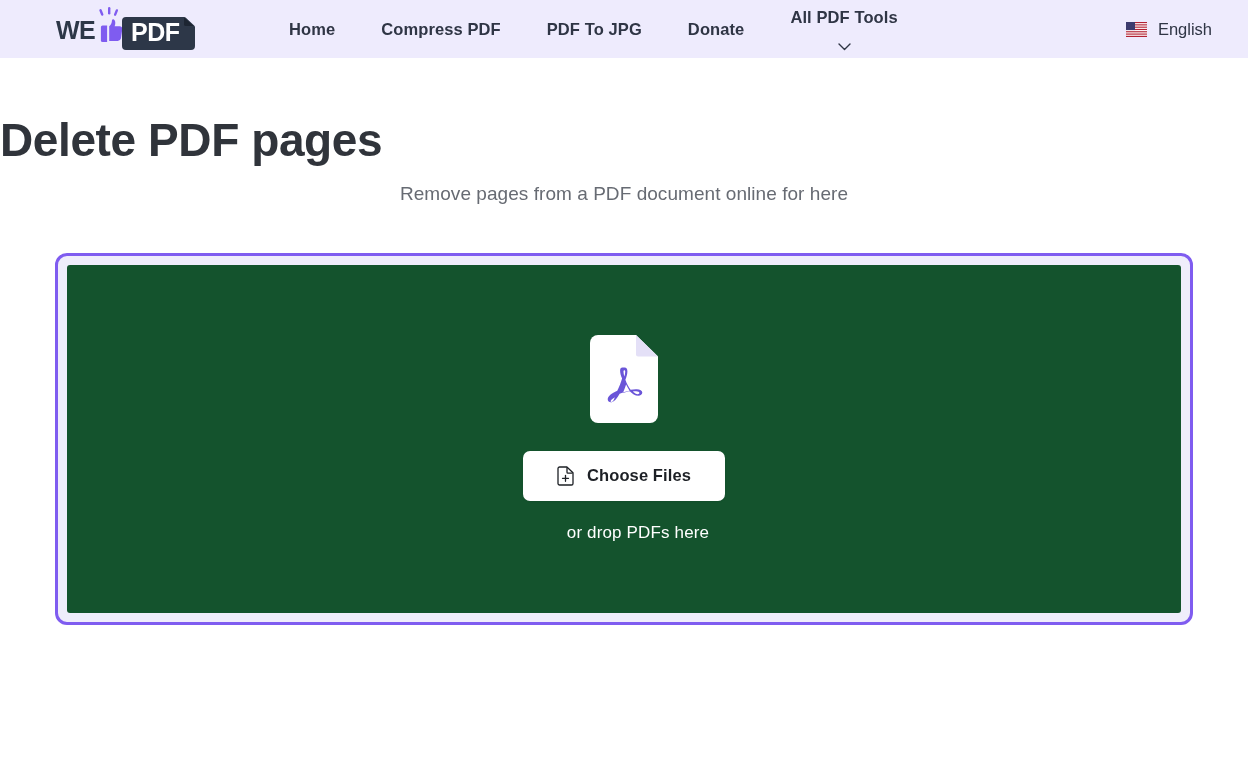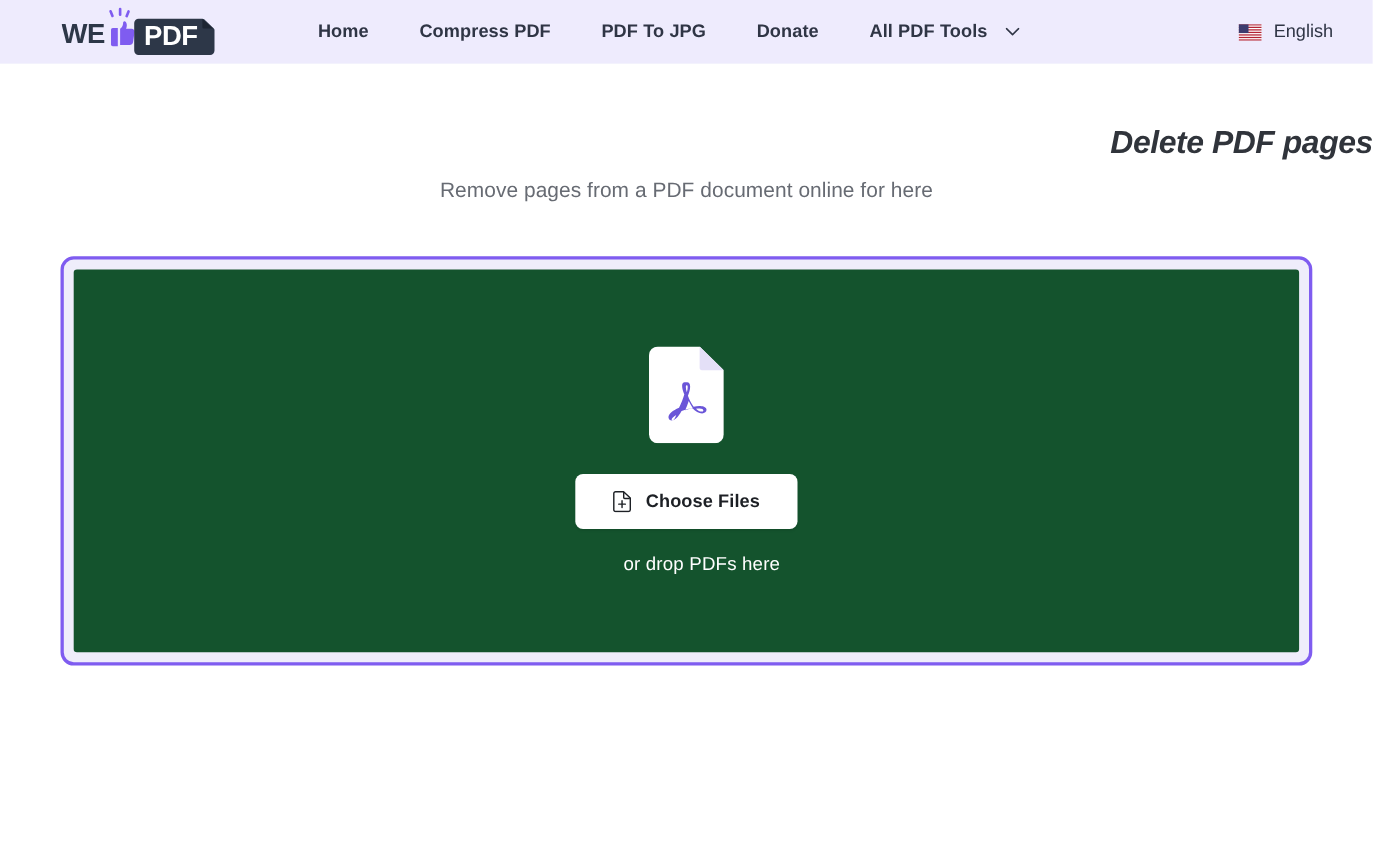--- a/index.html
+++ b/index.html
@@ -50,20 +50,21 @@
     padding: 8px 23px;
     white-space: nowrap;
     cursor: pointer;
     font-family: "Liberation Sans", sans-serif;
   }
   .nav-item.dropdown {
     display: flex;
     align-items: center;
     gap: 16px;
     padding-right: 14px;
+    flex-direction: column;
   }
   .chev {
     display: inline-block;
     width: 13px;
     height: 8px;
   }
   .chev svg { display: block; }
 
   .lang {
     margin-left: auto;
@@ -83,27 +84,26 @@
   .flag svg { display: block; }
 
   
   .main {
     width: 100%;
     background: #ffffff;
     padding-top: 56px;
   }
 
   .page-title {
-    text-align: right;
-    font-size: 29px;
+    text-align: left;
+    font-size: 46px;
     font-weight: bold;
     color: #30343b;
     letter-spacing: -0.4px;
     line-height: 1.15;
-    font-style: italic;
   }
 
   .page-subtitle {
     text-align: center;
     font-size: 19px;
     color: #676b73;
     margin-top: 16px;
     letter-spacing: 0.05px;
   }
 

